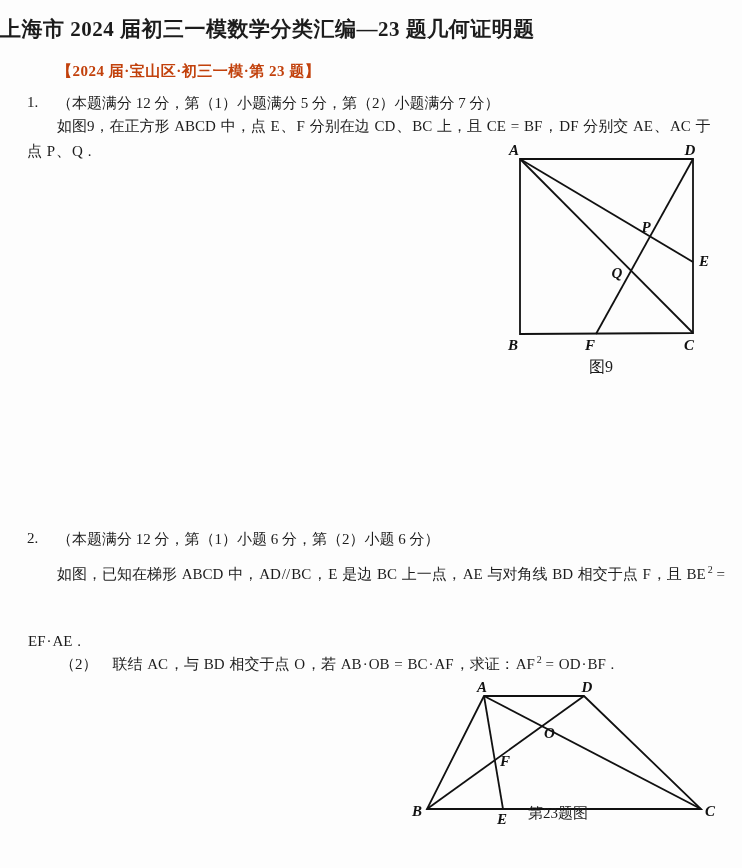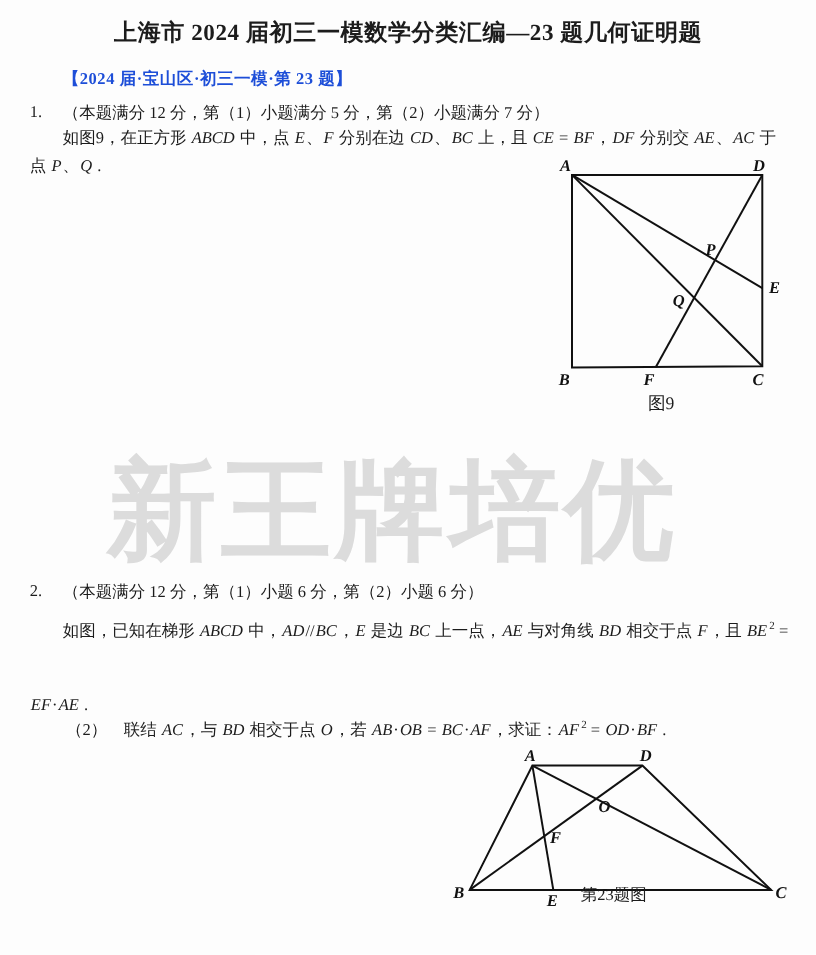--- a/index.html
+++ b/index.html
@@ -4,51 +4,50 @@
 <style>
   html,body{margin:0;padding:0;background:#ffffff;}
   .page{
     position:relative;width:742px;height:868px;margin:0 auto;
     background:#fdfdfd;overflow:hidden;
     font-family:"Liberation Serif","DejaVu Serif",serif;color:#1c1c1c;
   }
   .abs{position:absolute;white-space:nowrap;}
   .layer{position:absolute;inset:0;z-index:1;}
   .page-title{
-    left:0;top:15px;width:742px;text-align:center;
+    left:0;top:15px;width:742px;
     font-size:21px;font-weight:bold;letter-spacing:0.5px;
   }
   .section-header{
-    font-size:15px;font-weight:bold;color:#1d4ed8;letter-spacing:0.5px;
+    font-size:15px;font-weight:bold;color:#c2410c;letter-spacing:0.5px;
   }
   .body-line{font-size:15px;line-height:20px;}
   .item-number{font-size:15px;}
   .fig-caption{font-size:16px;font-weight:500;}
   .watermark{
     position:absolute;left:97px;top:414px;z-index:0;
     font-family:"Liberation Sans","DejaVu Sans",sans-serif;
     font-weight:900;font-size:100px;line-height:1;
     color:#dcdcdc;letter-spacing:4px;user-select:none;
   }
-  .seg-i{font-style:italic;padding:0 1px;}
+  .seg-i{padding:0 1px;}
   .seg-sup{font-size:10px;vertical-align:super;line-height:0;padding-left:1px;}
   .seg-r{display:inline-block;border-top:1.5px solid currentColor;line-height:1.05;padding:0 1px;}
   .geo-figure{position:absolute;overflow:visible;}
   .geo-figure line,.geo-figure polygon{stroke:#111111;stroke-width:1.8;fill:none;}
   .geo-figure text{
     font-family:"Liberation Serif","DejaVu Serif",serif;
     font-size:15px;font-style:italic;font-weight:bold;fill:#111111;
   }
 </style>
 </head>
 <body>
 
 <div class="page">
 
-  <div class="watermark">新王牌培优</div>
 
   <div class="layer">
 
     <div class="abs page-title">上海市 2024 届初三一模数学分类汇编—23 题几何证明题</div>
 
     <div class="abs section-header" style="left:57px;top:62px;">【2024 届·宝山区·初三一模·第 23 题】</div>
 
     <div class="abs item-number" style="left:27px;top:94px;">1.</div>
     <div class="abs body-line" style="left:57px;top:93px;">（本题满分 12 分，第（1）小题满分 5 分，第（2）小题满分 7 分）</div>
 

